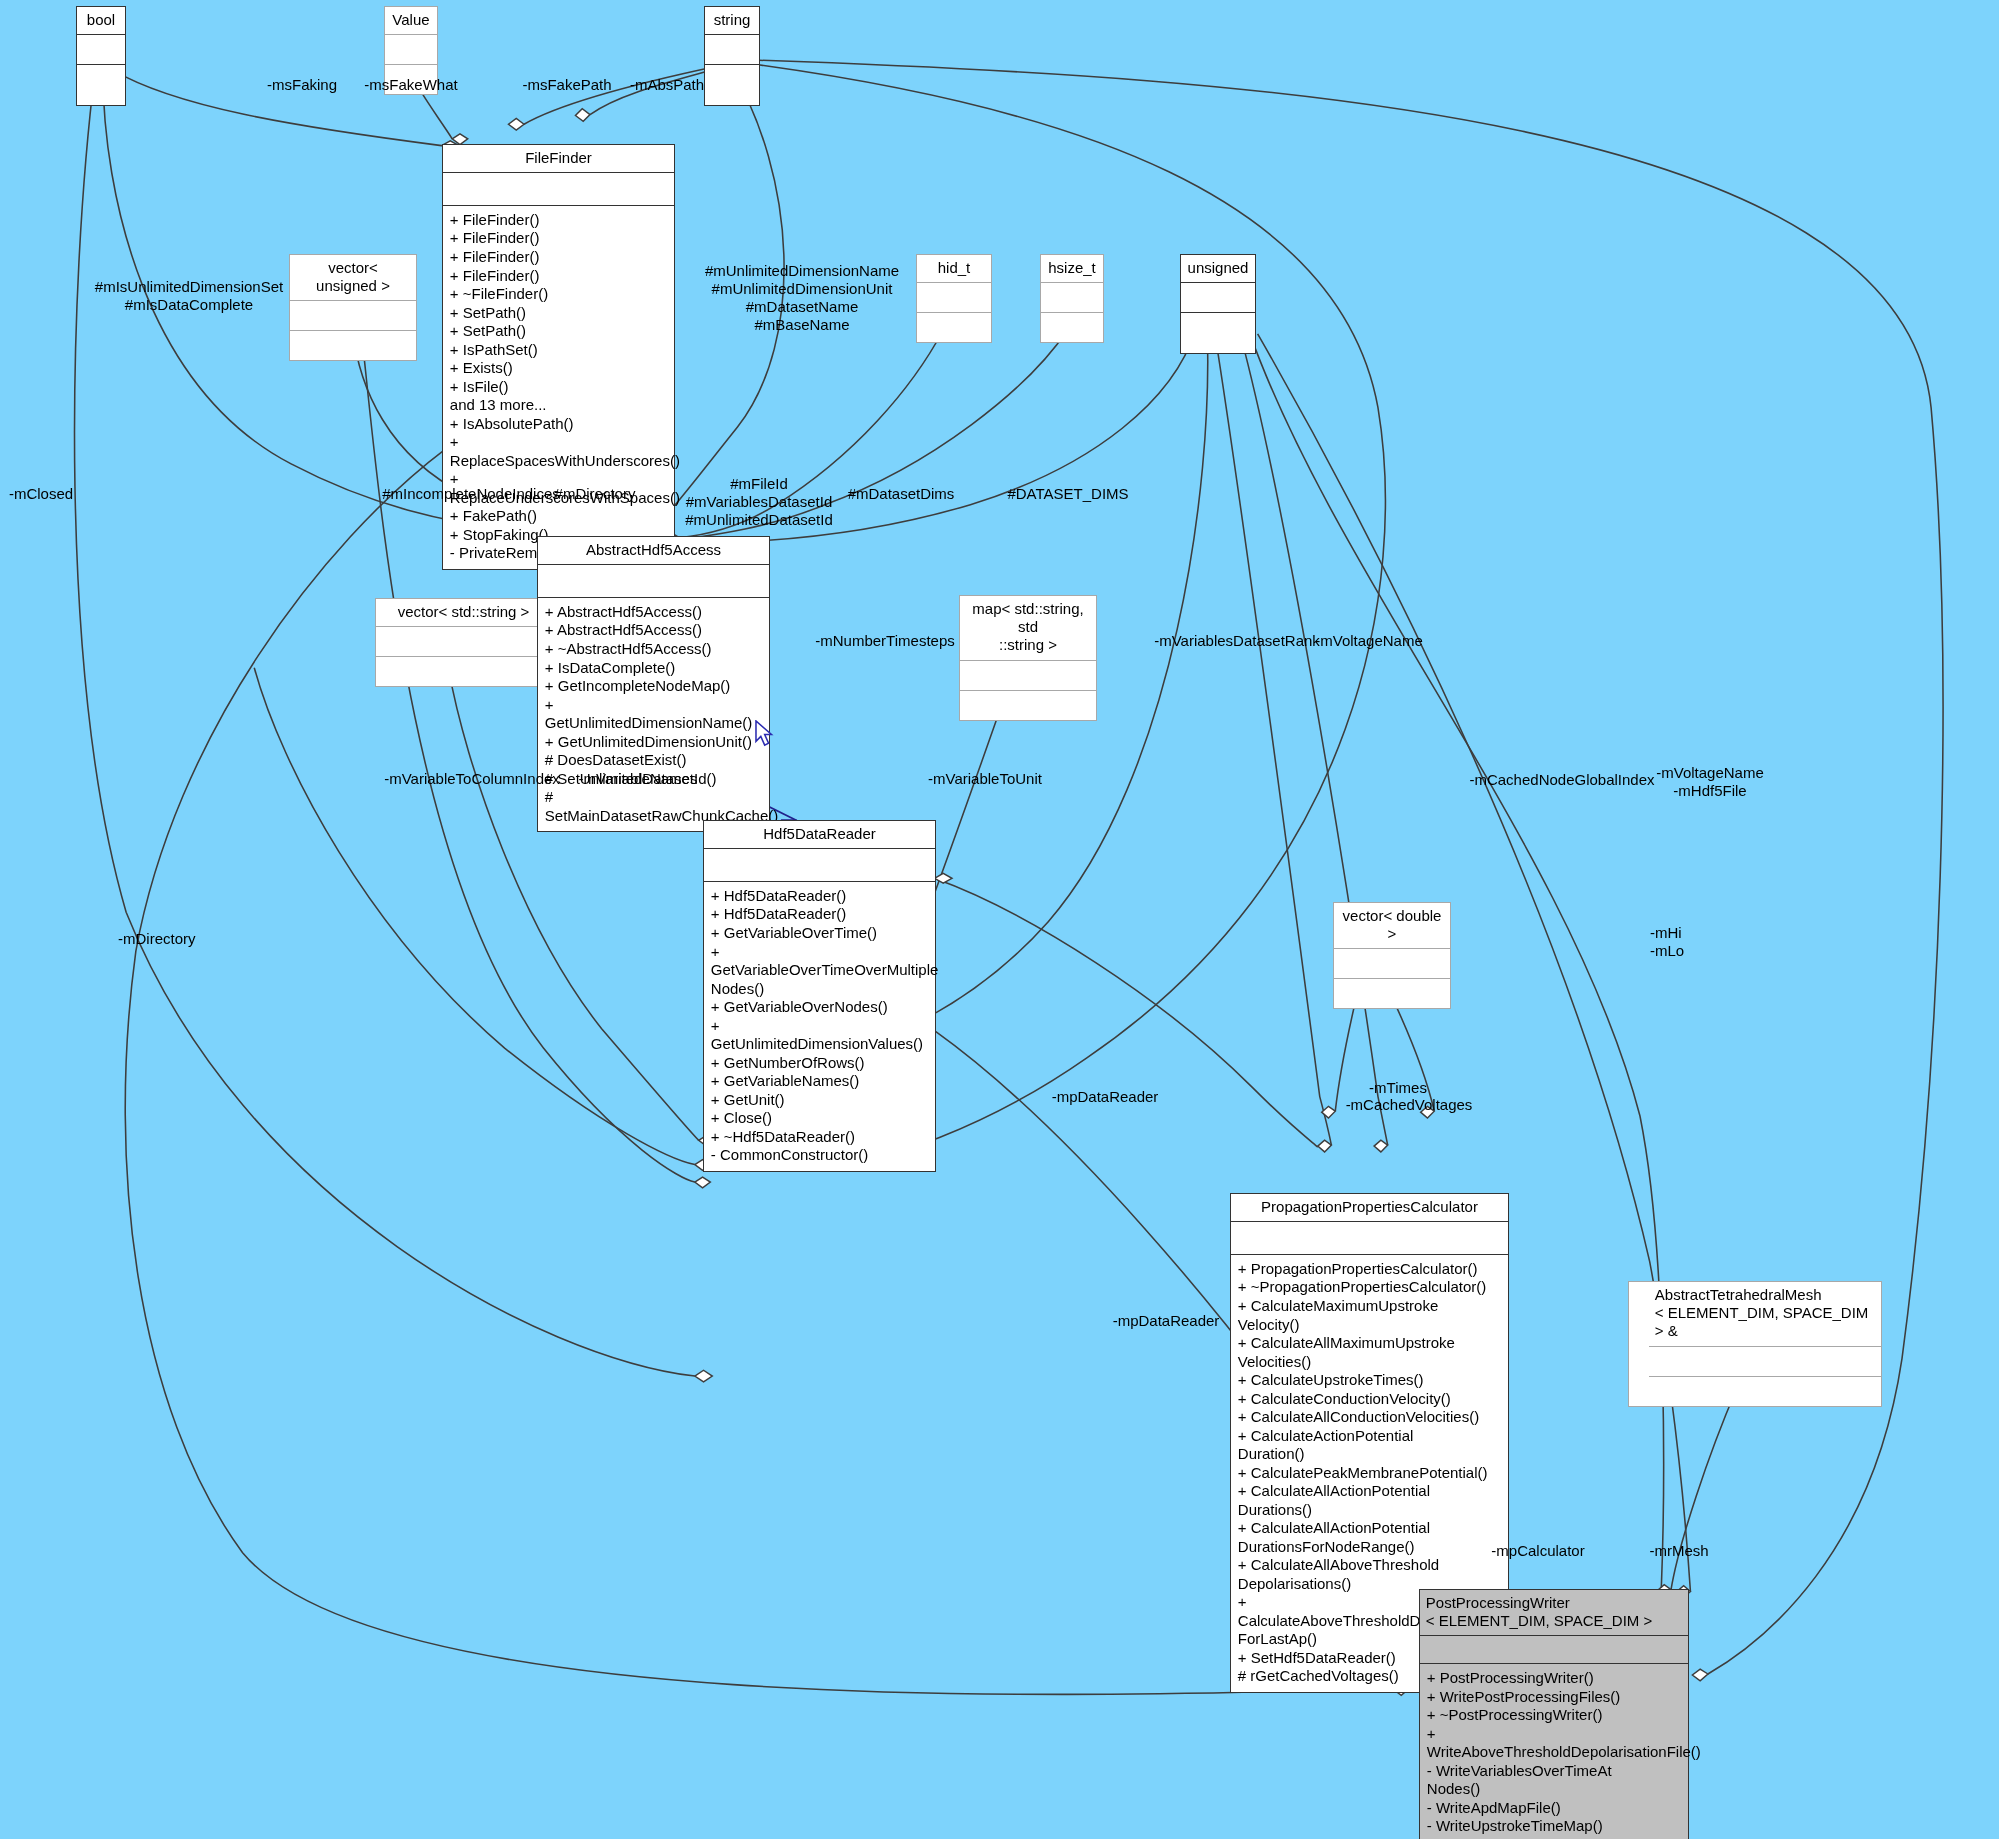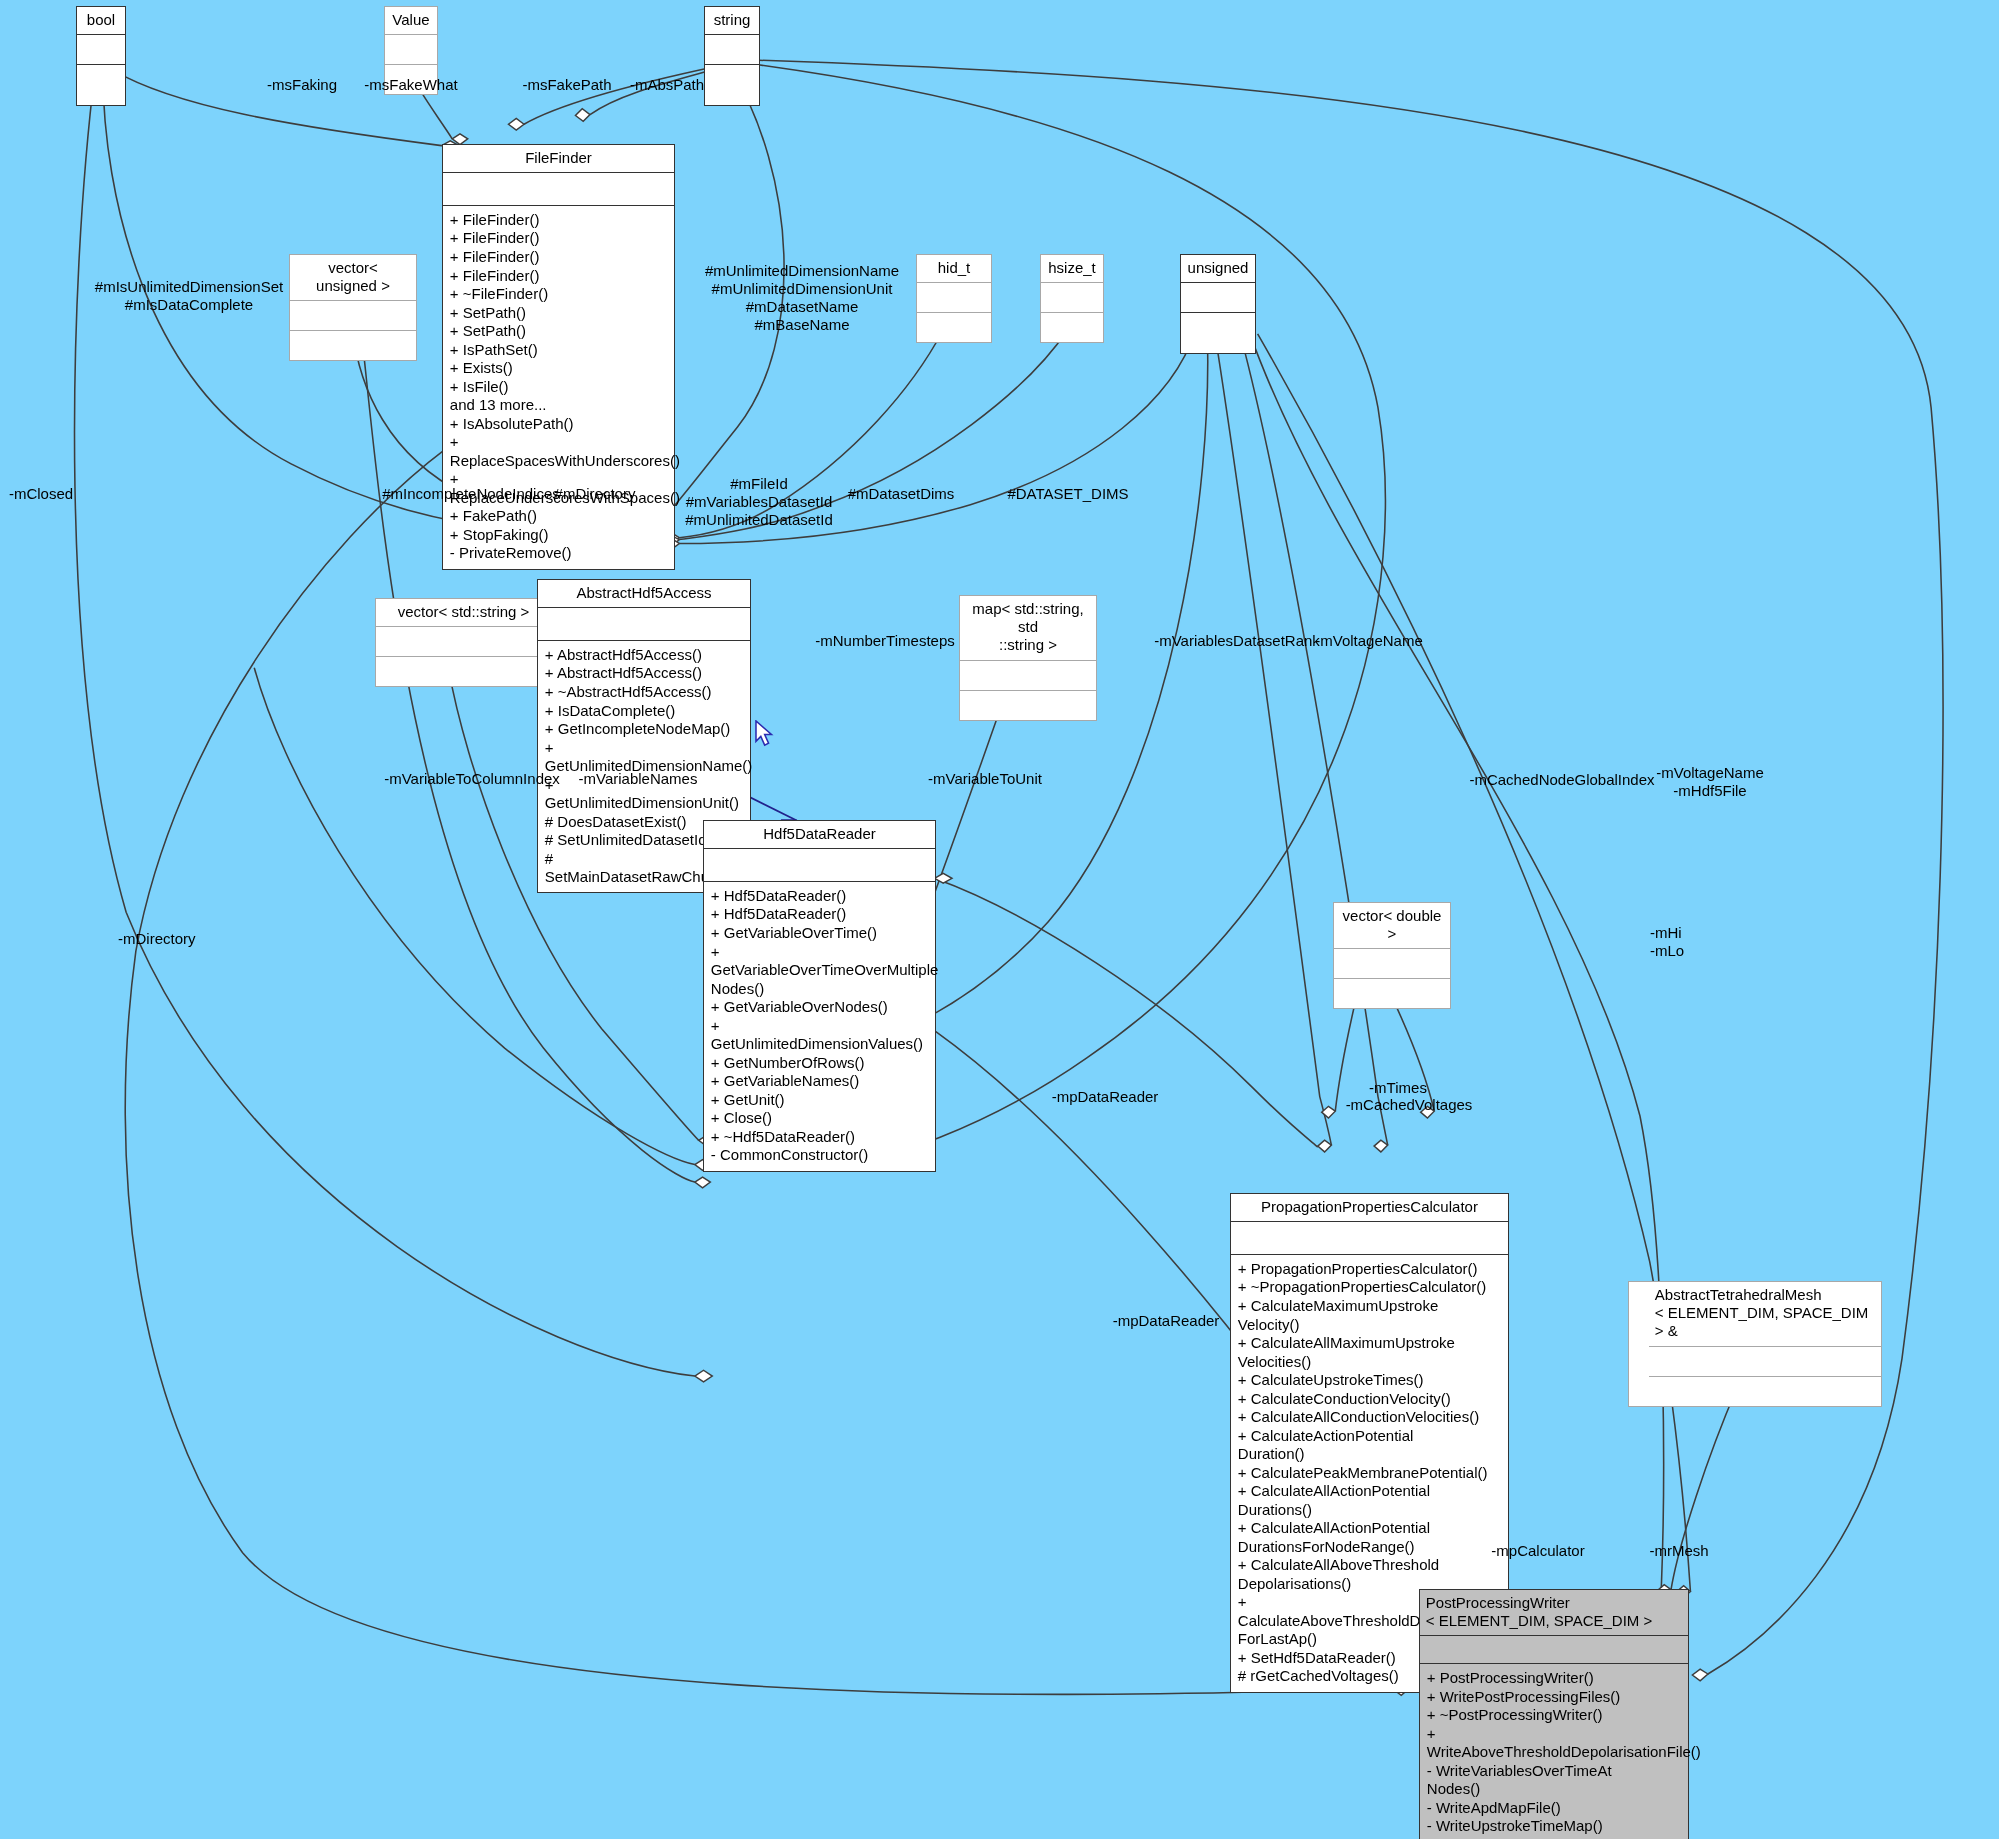--- a/index.html
+++ b/index.html
@@ -293,21 +293,21 @@
 + IsFile()
 and 13 more...
 + IsAbsolutePath()
 + ReplaceSpacesWithUnderscores()
 + ReplaceUnderscoresWithSpaces()
 + FakePath()
 + StopFaking()
 - PrivateRemove()</div>
   </div>
 
-  <div class="node solid" style="left:537px; top:536px; width:214px;margin-top:43px;">
+  <div class="node solid" style="left:537px; top:536px; width:233px;">
     <div class="title">AbstractHdf5Access</div>
     <div class="attrs" style="height:32px;"></div>
     <div class="ops">+ AbstractHdf5Access()
 + AbstractHdf5Access()
 + ~AbstractHdf5Access()
 + IsDataComplete()
 + GetIncompleteNodeMap()
 + GetUnlimitedDimensionName()
 + GetUnlimitedDimensionUnit()
 # DoesDatasetExist()

